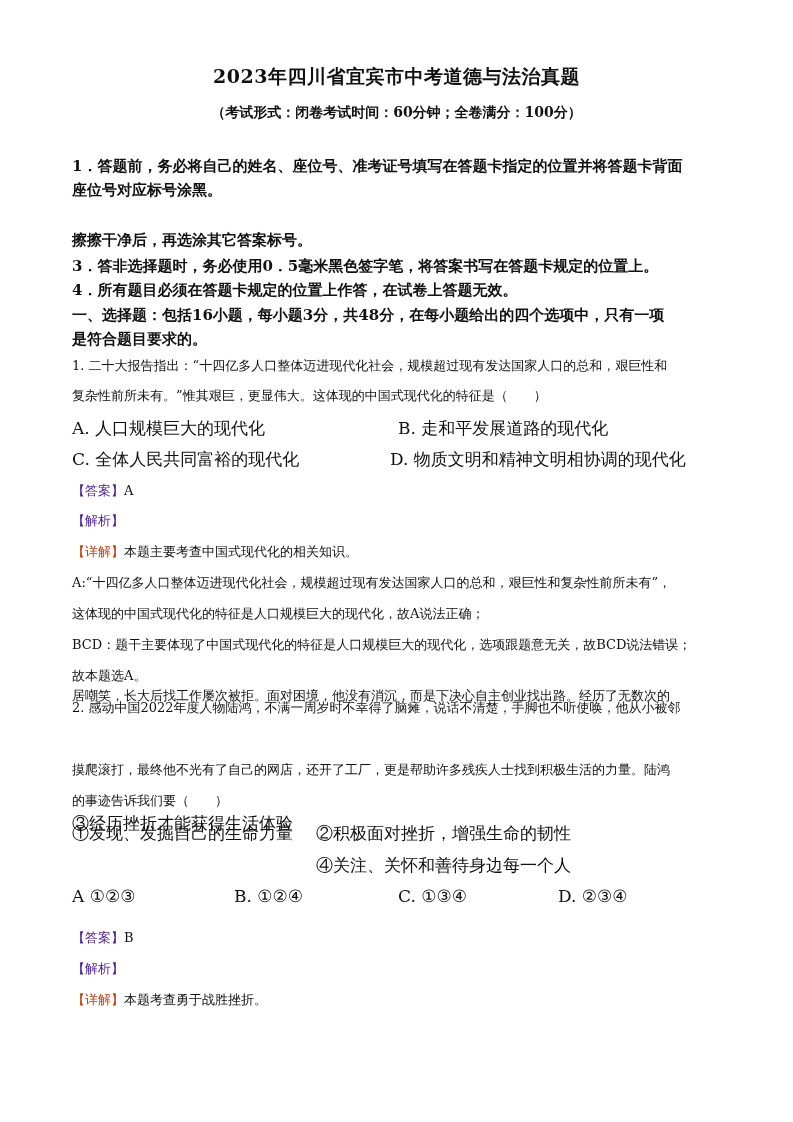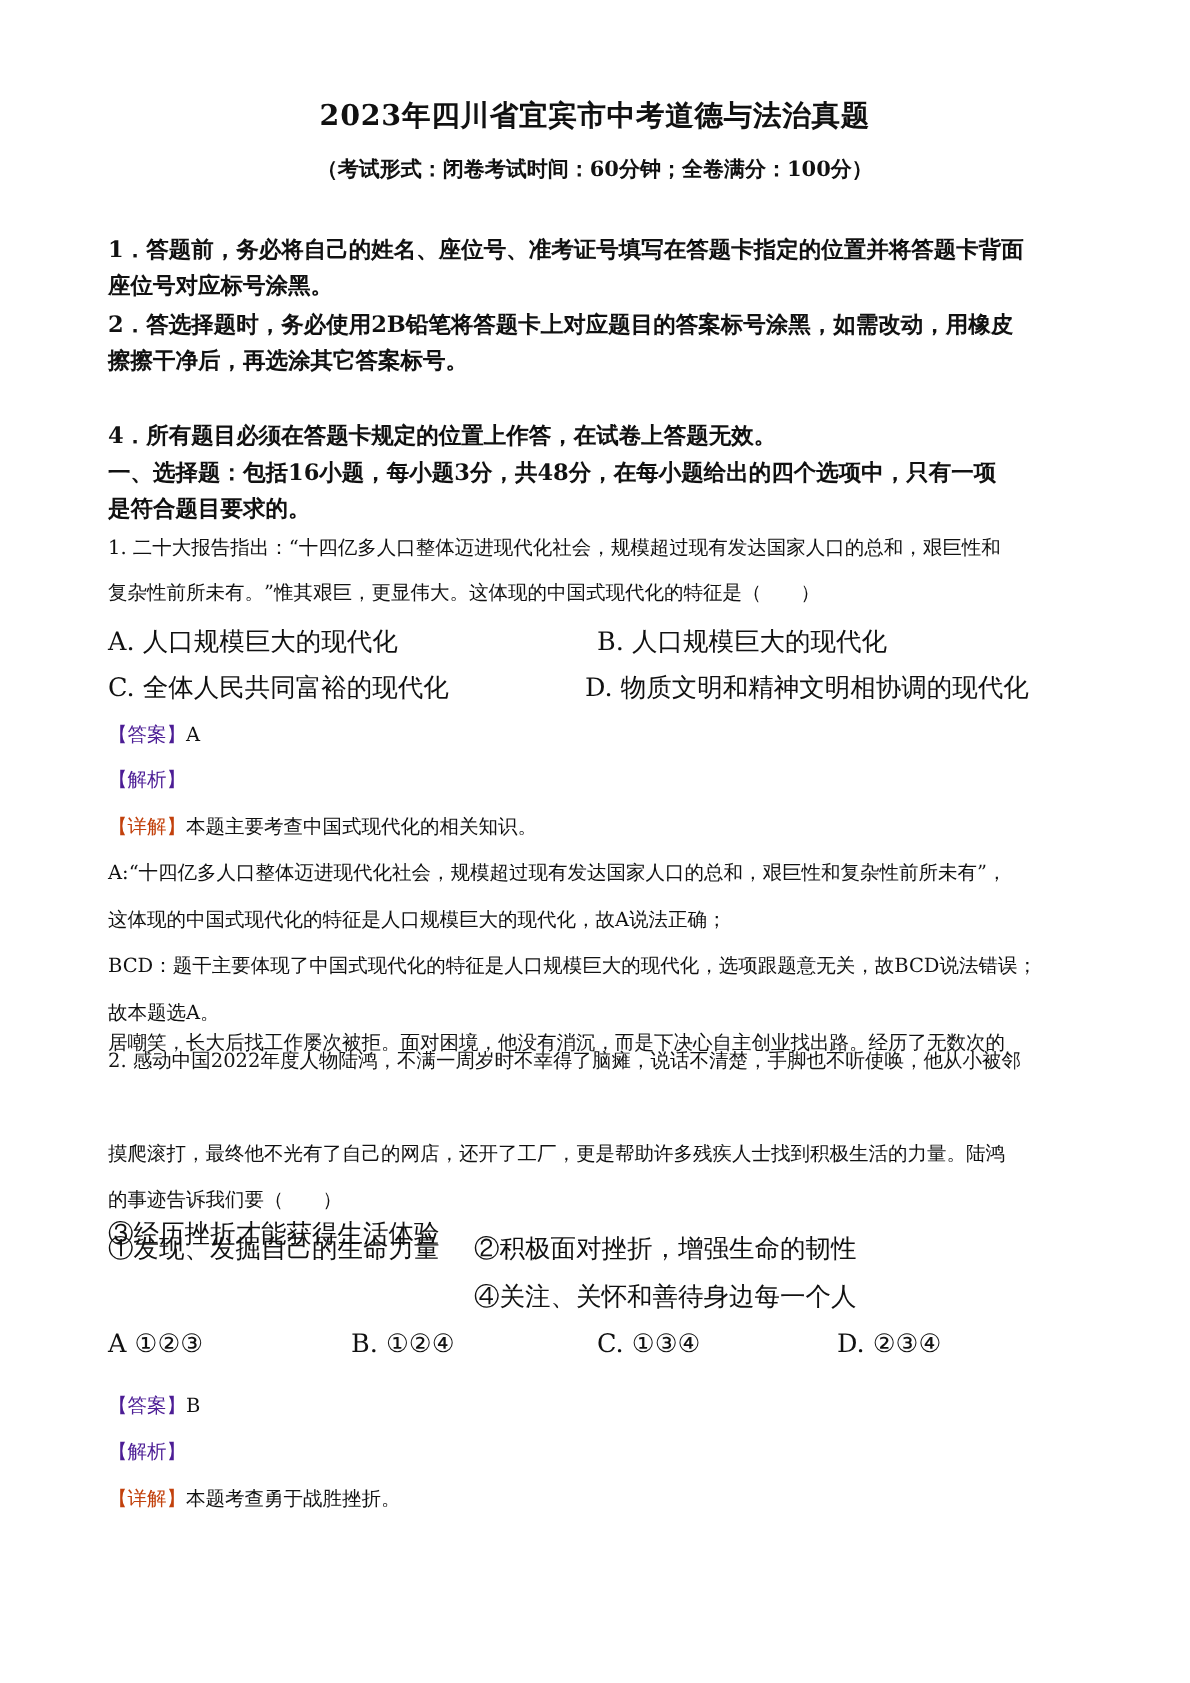--- a/index.html
+++ b/index.html
@@ -20,30 +20,30 @@
 </head>
 <body>
 
 <div class="page">
 
   <div class="title">2023年四川省宜宾市中考道德与法治真题</div>
   <div class="subtitle">（考试形式：闭卷考试时间：60分钟；全卷满分：100分）</div>
 
   <div class="bold-line" style="top:154px;">1．答题前，务必将自己的姓名、座位号、准考证号填写在答题卡指定的位置并将答题卡背面</div>
   <div class="bold-line" style="top:178px;">座位号对应标号涂黑。</div>
-  <div class="bold-line" style="top:204px;">2．答选择题时，务必使用2B铅笔将答题卡上对应题目的答案标号涂黑，如需改动，用橡皮</div>
   <div class="bold-line" style="top:228px;">擦擦干净后，再选涂其它答案标号。</div>
+  <div class="bold-line" style="top:254px;">3．答非选择题时，务必使用0．5毫米黑色签字笔，将答案书写在答题卡规定的位置上。</div>
   <div class="bold-line" style="top:278px;">4．所有题目必须在答题卡规定的位置上作答，在试卷上答题无效。</div>
   <div class="bold-line" style="top:303px;">一、选择题：包括16小题，每小题3分，共48分，在每小题给出的四个选项中，只有一项</div>
   <div class="bold-line" style="top:327px;">是符合题目要求的。</div>
 
   <div class="line" style="top:356px;">1. 二十大报告指出：“十四亿多人口整体迈进现代化社会，规模超过现有发达国家人口的总和，艰巨性和</div>
   <div class="line" style="top:386px;">复杂性前所未有。”惟其艰巨，更显伟大。这体现的中国式现代化的特征是（　　）</div>
   <div class="opt" style="top:418px; left:72px;">A. 人口规模巨大的现代化</div>
-  <div class="opt" style="top:418px; left:398px;">B. 人口规模巨大的现代化</div>
+  <div class="opt" style="top:418px; left:398px;">B. 走和平发展道路的现代化</div>
   <div class="opt" style="top:449px; left:72px;">C. 全体人民共同富裕的现代化</div>
   <div class="opt" style="top:449px; left:390px;">D. 物质文明和精神文明相协调的现代化</div>
 
   <div class="line" style="top:481px;">
     <span class="tag">【答案】</span><span>A</span>
   </div>
   <div class="line" style="top:511px;">
     <span class="tag">【解析】</span>
   </div>
   <div class="line" style="top:542px;">

